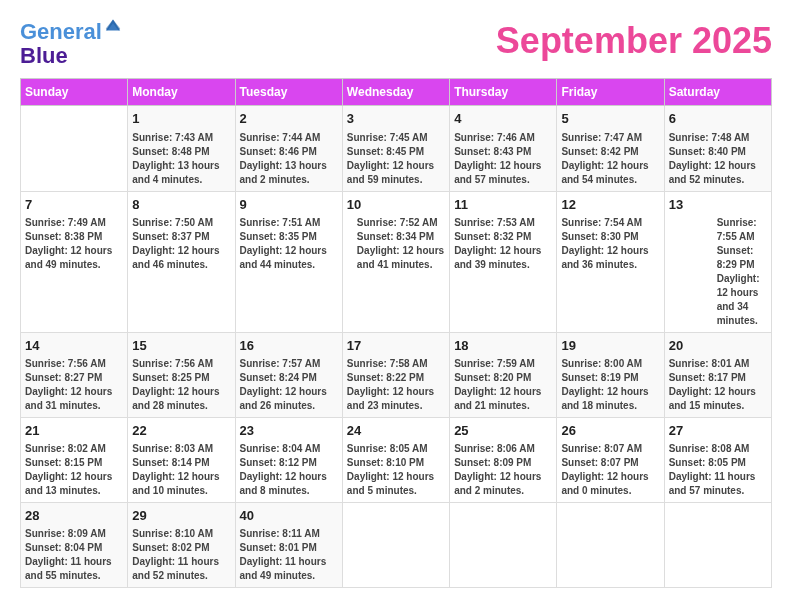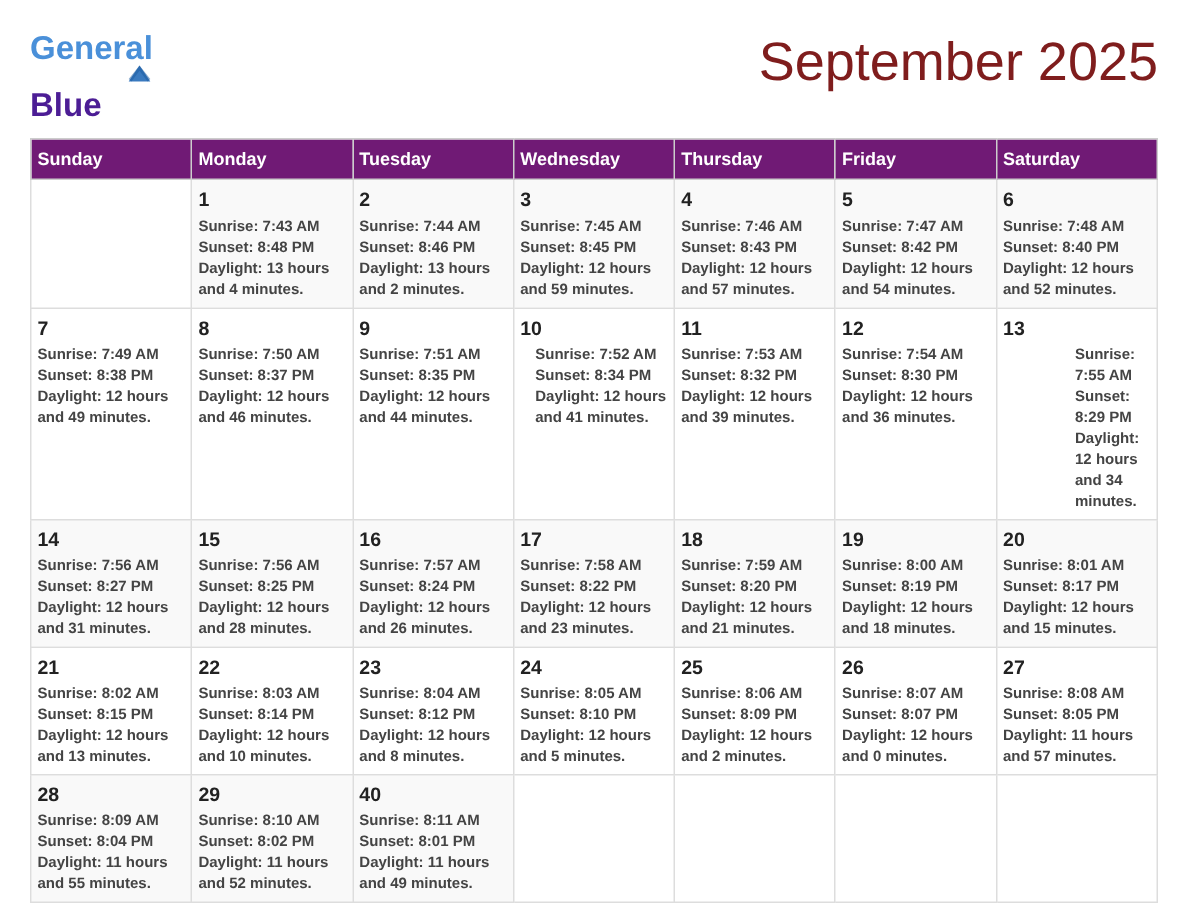--- a/index.html
+++ b/index.html
@@ -33,35 +33,35 @@
       width: 18px;
       height: 18px;
       margin-left: 2px;
       margin-top: -4px;
     }
     .title-block {
       text-align: right;
     }
     .month-title {
       font-size: 36px;
-      font-weight: normal;
-      color: #7f1d1d;
+      font-weight: bold;
+      color: #ec4899;
       margin-left: 28px;
     }
     .subtitle {
       font-size: 14px;
       color: #555;
     }
     table {
       width: 100%;
       border-collapse: collapse;
       font-size: 11px;
     }
     thead tr th {
-      background-color: #701a75;
+      background-color: #d946ef;
       color: #fff;
       padding: 6px 4px;
       text-align: left;
       font-size: 12px;
       font-weight: bold;
       border: 1px solid #ccc;
     }
     tbody tr td {
       vertical-align: top;
       padding: 4px;
@@ -89,21 +89,21 @@
       background: #fff;
     }
     .empty { background: #fff !important; }
   </style>
 </head>
 <body>
 
 <div class="header">
   <div class="logo">
     <div>
-      <div style="display:flex;align-items:flex-end;flex-direction:column;">
+      <div style="display:flex;align-items:flex-start;">
         <span class="logo-text"><span>General</span></span>
         <svg class="logo-icon" viewBox="0 0 20 20">
           <polygon points="2,16 10,4 18,16" fill="#3a7abf"></polygon>
           <polygon points="10,8 16,16 18,14 10,4 2,14 4,16" fill="#1a5a9f" opacity="0.5"></polygon>
         </svg>
       </div>
       <div class="logo-text" style="color:#4c1d95;">Blue</div>
     </div>
   </div>
   <div class="title-block">

